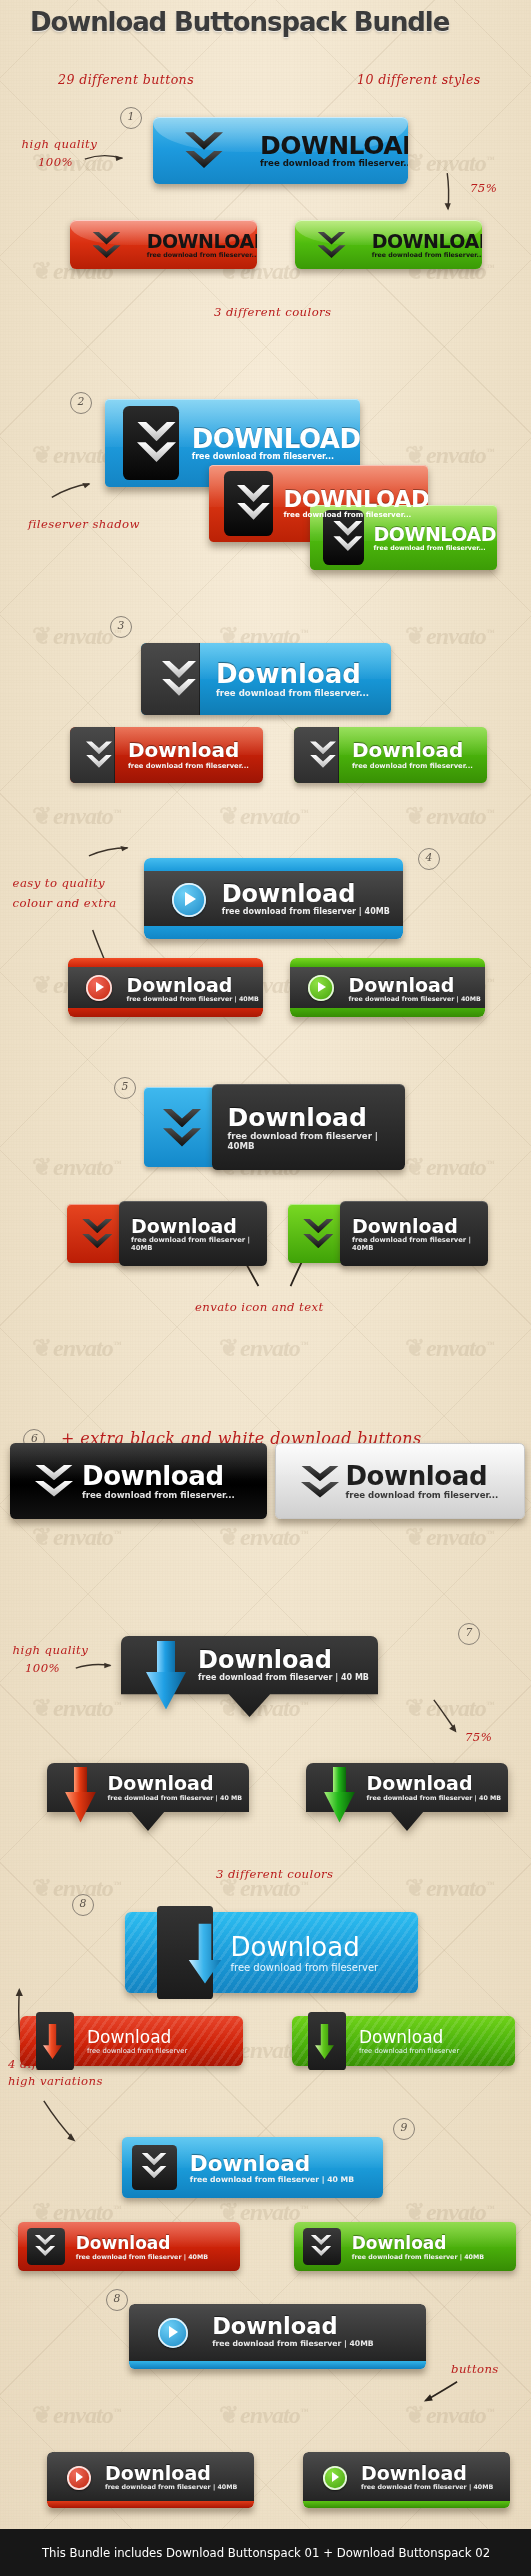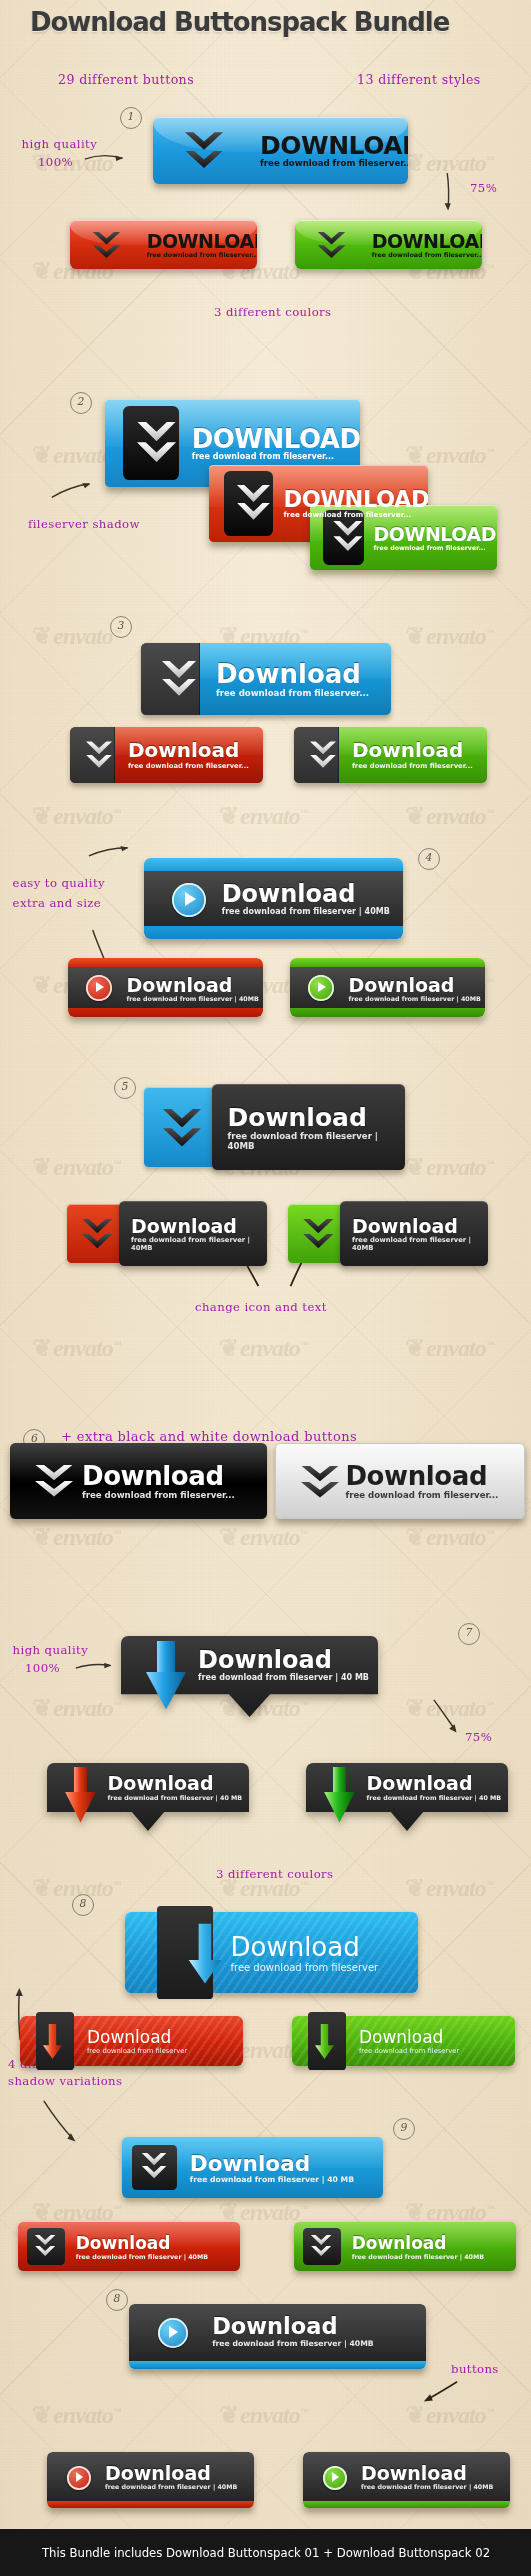--- a/index.html
+++ b/index.html
@@ -34,21 +34,22 @@
     color:rgba(160,140,110,.20); letter-spacing:-0.9px;
     user-select:none; white-space:nowrap;
   }
   .wm::before{content:"\2766"; font-style:normal; margin-right:1.8px; opacity:.8;}
   .wm sup{font-size:8px; vertical-align:super;}
 
   
   .hand{
     position:absolute;
     font-family:"DejaVu Serif", serif;
-    color:#a21caf; font-size:11.7px; white-space:nowrap;
+    font-style:italic;
+    color:#b91c1c; font-size:11.7px; white-space:nowrap;
     letter-spacing:0.4px;
   }
   .title{
     position:absolute; left:30px; top:7.2px;
     font-family:"DejaVu Sans", sans-serif;
     font-weight:bold; font-size:26px; color:#3b3b3b;
     letter-spacing:-1.1px;
     text-shadow:0 0.9px 0.9px rgba(255,255,255,.7), 0 1.8px 2.7px rgba(0,0,0,.18);
   }
   .circnum{
@@ -247,21 +248,21 @@
 <div class="wm" style="left:32px;  top:2198px;"><span>envato</span><sup>™</sup></div>
 <div class="wm" style="left:219px; top:2198px;"><span>envato</span><sup>™</sup></div>
 <div class="wm" style="left:405px; top:2198px;"><span>envato</span><sup>™</sup></div>
 
 <div class="wm" style="left:32px;  top:2401px;"><span>envato</span><sup>™</sup></div>
 <div class="wm" style="left:219px; top:2401px;"><span>envato</span><sup>™</sup></div>
 <div class="wm" style="left:405px; top:2401px;"><span>envato</span><sup>™</sup></div>
 
 <div class="title">Download Buttonspack Bundle</div>
 <div class="hand" style="left:58px; top:72px; font-size:12.6px;">29 different buttons</div>
-<div class="hand" style="left:357px; top:72px; font-size:12.6px;">13 different styles</div>
+<div class="hand" style="left:357px; top:72px; font-size:12.6px;">10 different styles</div>
 
 <div class="circnum" style="left:120px; top:107px;">1</div>
 <div class="hand" style="left:21.6px; top:137px;">high quality</div>
 <div class="hand" style="left:38px; top:155px;">100%</div>
 <svg class="arrow" style="left:83px; top:151px;" width="45" height="14.4" viewBox="0 0 50 16">
     <path d="M2 9 C16 4, 30 4, 44 8" stroke="#3a3128" stroke-width="1.6" fill="none"></path>
     <path d="M44 8 l-8 -3 l1 6 z" fill="#3a3128"></path>
   </svg>
 <div class="hand" style="left:470px; top:181px;">75%</div>
 <svg class="arrow" style="left:441px; top:171px;" width="16" height="45" viewBox="0 0 18 50">
@@ -398,21 +399,21 @@
       <i></i>
     </div>
   <div class="txt">
     <div class="t1" style="font-size:20px; line-height:21.6px;">Download</div>
     <div class="t2" style="font-size:6.8px;">free download from fileserver...</div>
   </div>
 </div>
 
 <div class="circnum" style="left:418px; top:848px;">4</div>
 <div class="hand" style="left:12.6px; top:876px;">easy to quality</div>
-<div class="hand" style="left:12.6px; top:896px;">extra and size</div>
+<div class="hand" style="left:12.6px; top:896px;">colour and extra</div>
 <svg class="arrow" style="left:87px; top:845px;" width="47" height="14.4" viewBox="0 0 52 16">
     <path d="M2 12 C16 6, 30 3, 45 3" stroke="#3a3128" stroke-width="1.6" fill="none"></path>
     <path d="M46 3 l-9 -2 l2 6 z" fill="#3a3128"></path>
   </svg>
 <svg class="arrow" style="left:90px; top:928px;" width="27" height="56" viewBox="0 0 30 62">
     <path d="M3 2 C10 22, 18 38, 22 52" stroke="#3a3128" stroke-width="1.6" fill="none"></path>
     <path d="M23 55 l-7 -6 l8 -2 z" fill="#3a3128"></path>
   </svg>
 
 <div class="btn s4" style="left:144px; top:858px; width:259px; height:81px;">
@@ -490,24 +491,24 @@
 </div>
 
 <svg class="arrow" style="left:228px; top:1234px;" width="34" height="54" viewBox="0 0 38 60">
     <path d="M34 58 C24 40, 12 18, 4 3" stroke="#2b241d" stroke-width="2" fill="none"></path>
     <path d="M3 2 l1 10 l7 -4 z" fill="#2b241d"></path>
   </svg>
 <svg class="arrow" style="left:287px; top:1234px;" width="34" height="54" viewBox="0 0 38 60">
     <path d="M4 58 C12 40, 22 18, 32 3" stroke="#2b241d" stroke-width="2" fill="none"></path>
     <path d="M33 2 l-7 7 l7 3 z" fill="#2b241d"></path>
   </svg>
-<div class="hand" style="left:195px; top:1300px;">change icon and text</div>
+<div class="hand" style="left:195px; top:1300px;">envato icon and text</div>
 
 <div class="circnum" style="left:23.4px; top:1429px;">6</div>
-<div class="hand" style="left:61px; top:1429px; font-size:13px;">+ extra black and white download buttons</div>
+<div class="hand" style="left:61px; top:1429px; font-size:16px;">+ extra black and white download buttons</div>
 
 <div class="btn s6" style="left:10px; top:1443px; width:257px; height:76px;
             background:linear-gradient(180deg,#1c1c1c 0%,#000 55%,#121212 100%);">
   <div class="gloss"></div>
   <div class="chev chev-light" style="left:25px; top:21.6px; width:38px; height:34px;">
       <i></i>
       <i></i>
     </div>
   <div class="txt">
     <div class="t1" style="font-size:26px; line-height:28px; color:#fff;">Download</div>
@@ -638,21 +639,21 @@
       </defs>
     <path d="M15 2 h14 v40 h11 L22 68 L4 42 h11 z" fill="url(#g8g)"></path>
   </svg>
   <div class="txt" style="left:30%;">
     <div class="t1" style="font-size:17px; line-height:19px;">Download</div>
     <div class="t2" style="font-size:6.8px;">free download from fileserver</div>
   </div>
 </div>
 
 <div class="hand" style="left:8px; top:2057px;">4 different</div>
-<div class="hand" style="left:8px; top:2074px;">shadow variations</div>
+<div class="hand" style="left:8px; top:2074px;">high variations</div>
 <svg class="arrow" style="left:12.6px; top:1986px;" width="14.4" height="56" viewBox="0 0 16 62">
     <path d="M8 60 C6 42, 6 24, 7 5" stroke="#3a3128" stroke-width="1.6" fill="none"></path>
     <path d="M7 2 l-4 9 l8 0 z" fill="#3a3128"></path>
   </svg>
 <svg class="arrow" style="left:41px; top:2099px;" width="40" height="47" viewBox="0 0 44 52">
     <path d="M3 2 C12 16, 24 32, 36 45" stroke="#3a3128" stroke-width="1.6" fill="none"></path>
     <path d="M38 47 l-9 -3 l4 -6 z" fill="#3a3128"></path>
   </svg>
 
 <div class="circnum" style="left:393px; top:2118px;">9</div>

